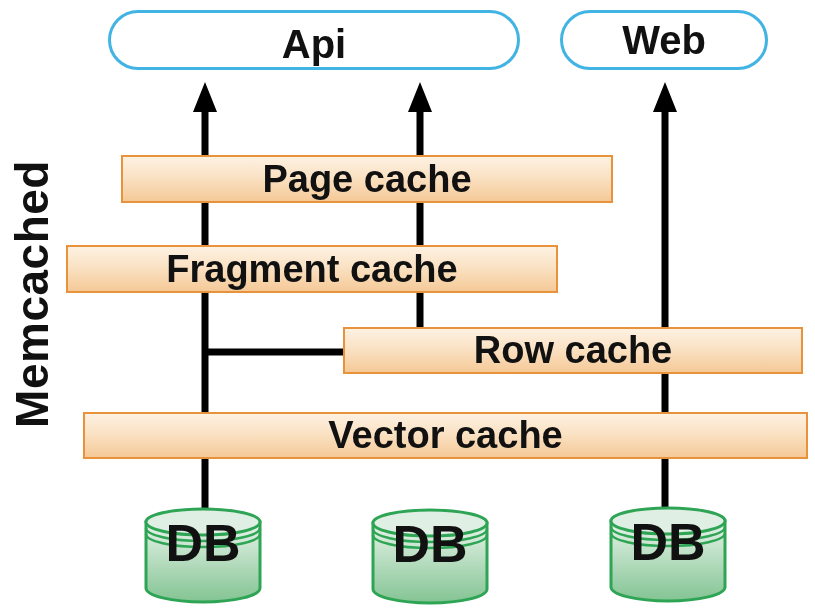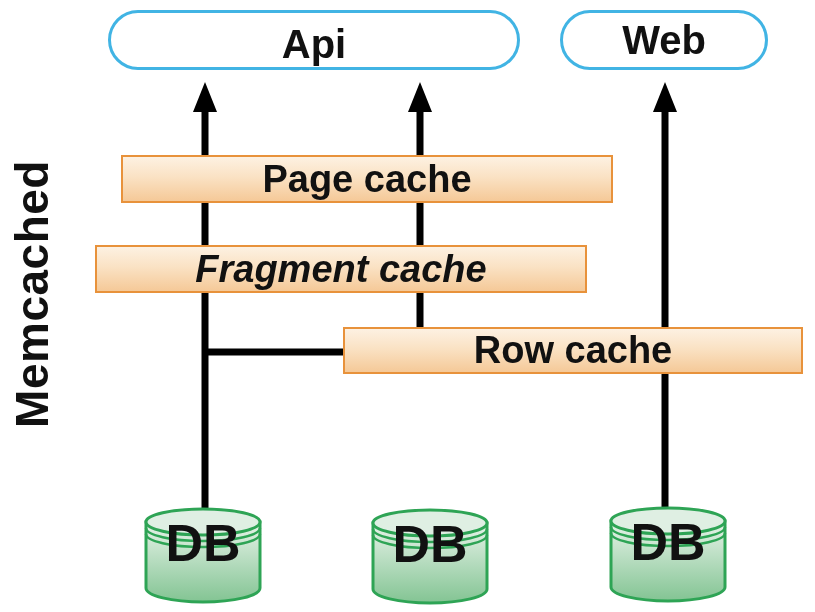--- a/index.html
+++ b/index.html
@@ -37,21 +37,21 @@
     z-index: 2;
     border: 2.5px solid #E8923B;
     background: linear-gradient(180deg, #FDF1E2 0%, #FAE2C4 45%, #F5C998 100%);
     display: flex;
     align-items: center;
     justify-content: center;
     font-size: 38px;
     box-sizing: border-box;
   }
   .cache-page     { left: 83px;  top: 155px; width: 492px; height: 48px; margin-left: 38px; }
-  .cache-fragment { left: 95px;  top: 245px; width: 492px; height: 48px; font-style: italic; }
+  .cache-fragment { left: 66px;  top: 245px; width: 492px; height: 48px; }
   .cache-row      { left: 343px; top: 327px; width: 460px; height: 47px; }
   .cache-vector   { left: 83px;  top: 412px; width: 725px; height: 47px; }
   .db {
     position: absolute;
     z-index: 2;
     width: 120px;
     height: 98px;
   }
   .db-1 { left: 143px; top: 506px; }
   .db-2 { left: 370px; top: 507px; }
@@ -110,20 +110,23 @@
 
   <div class="cache-box cache-page">
     <span>Page cache</span>
   </div>
   <div class="cache-box cache-fragment">
     <span>Fragment cache</span>
   </div>
   <div class="cache-box cache-row">
     <span>Row cache</span>
   </div>
+  <div class="cache-box cache-vector">
+    <span>Vector cache</span>
+  </div>
 
   <div class="db db-1">
     <svg width="120" height="98" viewBox="0 0 120 98">
       <defs>
         <linearGradient id="dbg1" x1="0" y1="0" x2="0" y2="1">
           <stop offset="0" stop-color="#E7F3E9"></stop>
             <stop offset="1" stop-color="#83C493"></stop>
         </linearGradient>
       </defs>
       <path d="M3,16 V82 A57,14 0 0 0 117,82 V16 Z" fill="url(#dbg1)" stroke="#2EA455" stroke-width="3"></path>

